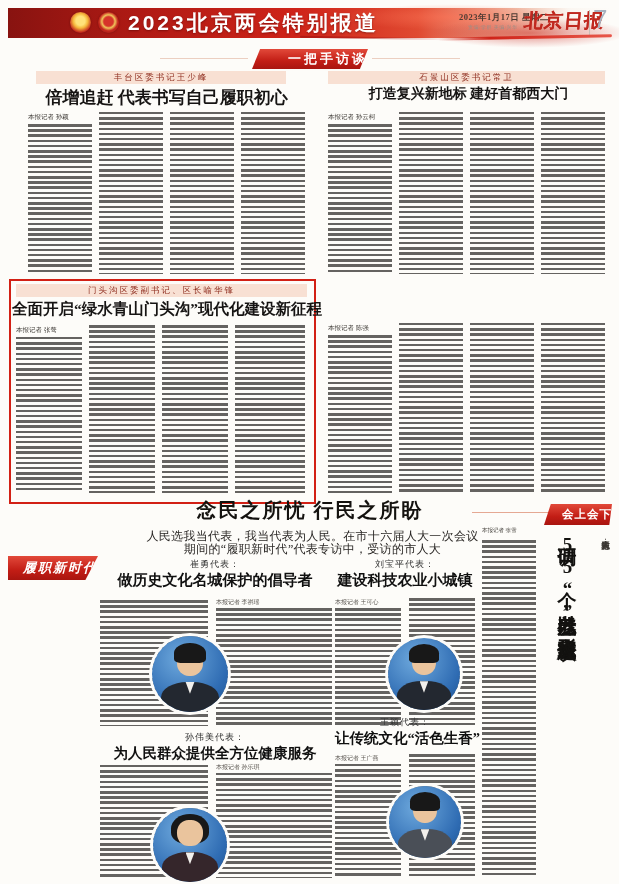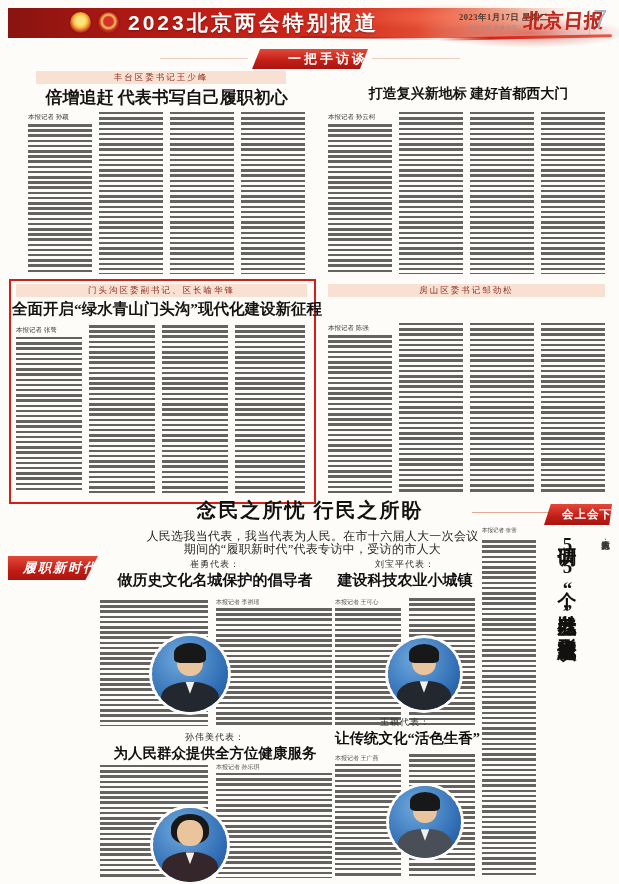--- a/index.html
+++ b/index.html
@@ -103,37 +103,37 @@
   <div class="abs flag badge-interview">一把手访谈</div>
 
   <div class="abs eyebrow-band" style="left:28px;top:71px;width:250px;margin-left:8px;">丰台区委书记王少峰</div>
   <div class="abs headline" style="left:28px;top:86px;width:277px;font-size:17px;">倍增追赶 代表书写自己履职初心</div>
   <div class="abs byline" style="left:28px;top:113px;">本报记者 孙颖</div>
   <i class="gk" style="left:28px;top:124px;width:64px;height:150px;"></i>
   <i class="gk" style="left:99px;top:112px;width:64px;height:162px;"></i>
   <i class="gk" style="left:170px;top:112px;width:64px;height:162px;"></i>
   <i class="gk" style="left:241px;top:112px;width:64px;height:162px;"></i>
 
+  <div class="abs eyebrow-band" style="left:328px;top:71px;width:277px;">石景山区委书记常卫</div>
   <div class="abs headline" style="left:330px;top:85px;width:277px;font-size:14px;">打造复兴新地标 建好首都西大门</div>
   <div class="abs byline" style="left:328px;top:113px;">本报记者 孙云柯</div>
   <i class="gk" style="left:328px;top:124px;width:64px;height:150px;"></i>
   <i class="gk" style="left:399px;top:112px;width:64px;height:162px;"></i>
   <i class="gk" style="left:470px;top:112px;width:64px;height:162px;"></i>
   <i class="gk" style="left:541px;top:112px;width:64px;height:162px;"></i>
 
   <div class="abs redbox"></div>
   <div class="abs headline" style="left:12px;top:299px;width:299px;font-size:15.5px;">全面开启“绿水青山门头沟”现代化建设新征程</div>
   <div class="abs eyebrow-band" style="left:16px;top:284px;width:291px;">门头沟区委副书记、区长喻华锋</div>
   <div class="abs byline" style="left:16px;top:326px;">本报记者 张骜</div>
   <i class="gk" style="left:16px;top:337px;width:66px;height:156px;"></i>
   <i class="gk" style="left:89px;top:325px;width:66px;height:168px;"></i>
   <i class="gk" style="left:162px;top:325px;width:66px;height:168px;"></i>
   <i class="gk" style="left:235px;top:325px;width:70px;height:168px;"></i>
 
-  <div class="abs eyebrow-band" style="left:328px;top:284px;width:277px;">房山区委书记邹劲松</div>
   <div class="abs byline" style="left:328px;top:324px;">本报记者 陈强</div>
   <i class="gk" style="left:328px;top:335px;width:64px;height:158px;"></i>
   <i class="gk" style="left:399px;top:323px;width:64px;height:170px;"></i>
   <i class="gk" style="left:470px;top:323px;width:64px;height:170px;"></i>
   <i class="gk" style="left:541px;top:323px;width:64px;height:170px;"></i>
 
   <div class="abs big-head">念民之所忧  行民之所盼</div>
   <div class="abs deco-h"></div>
   <div class="abs deco-v"></div>
   <div class="abs intro">

